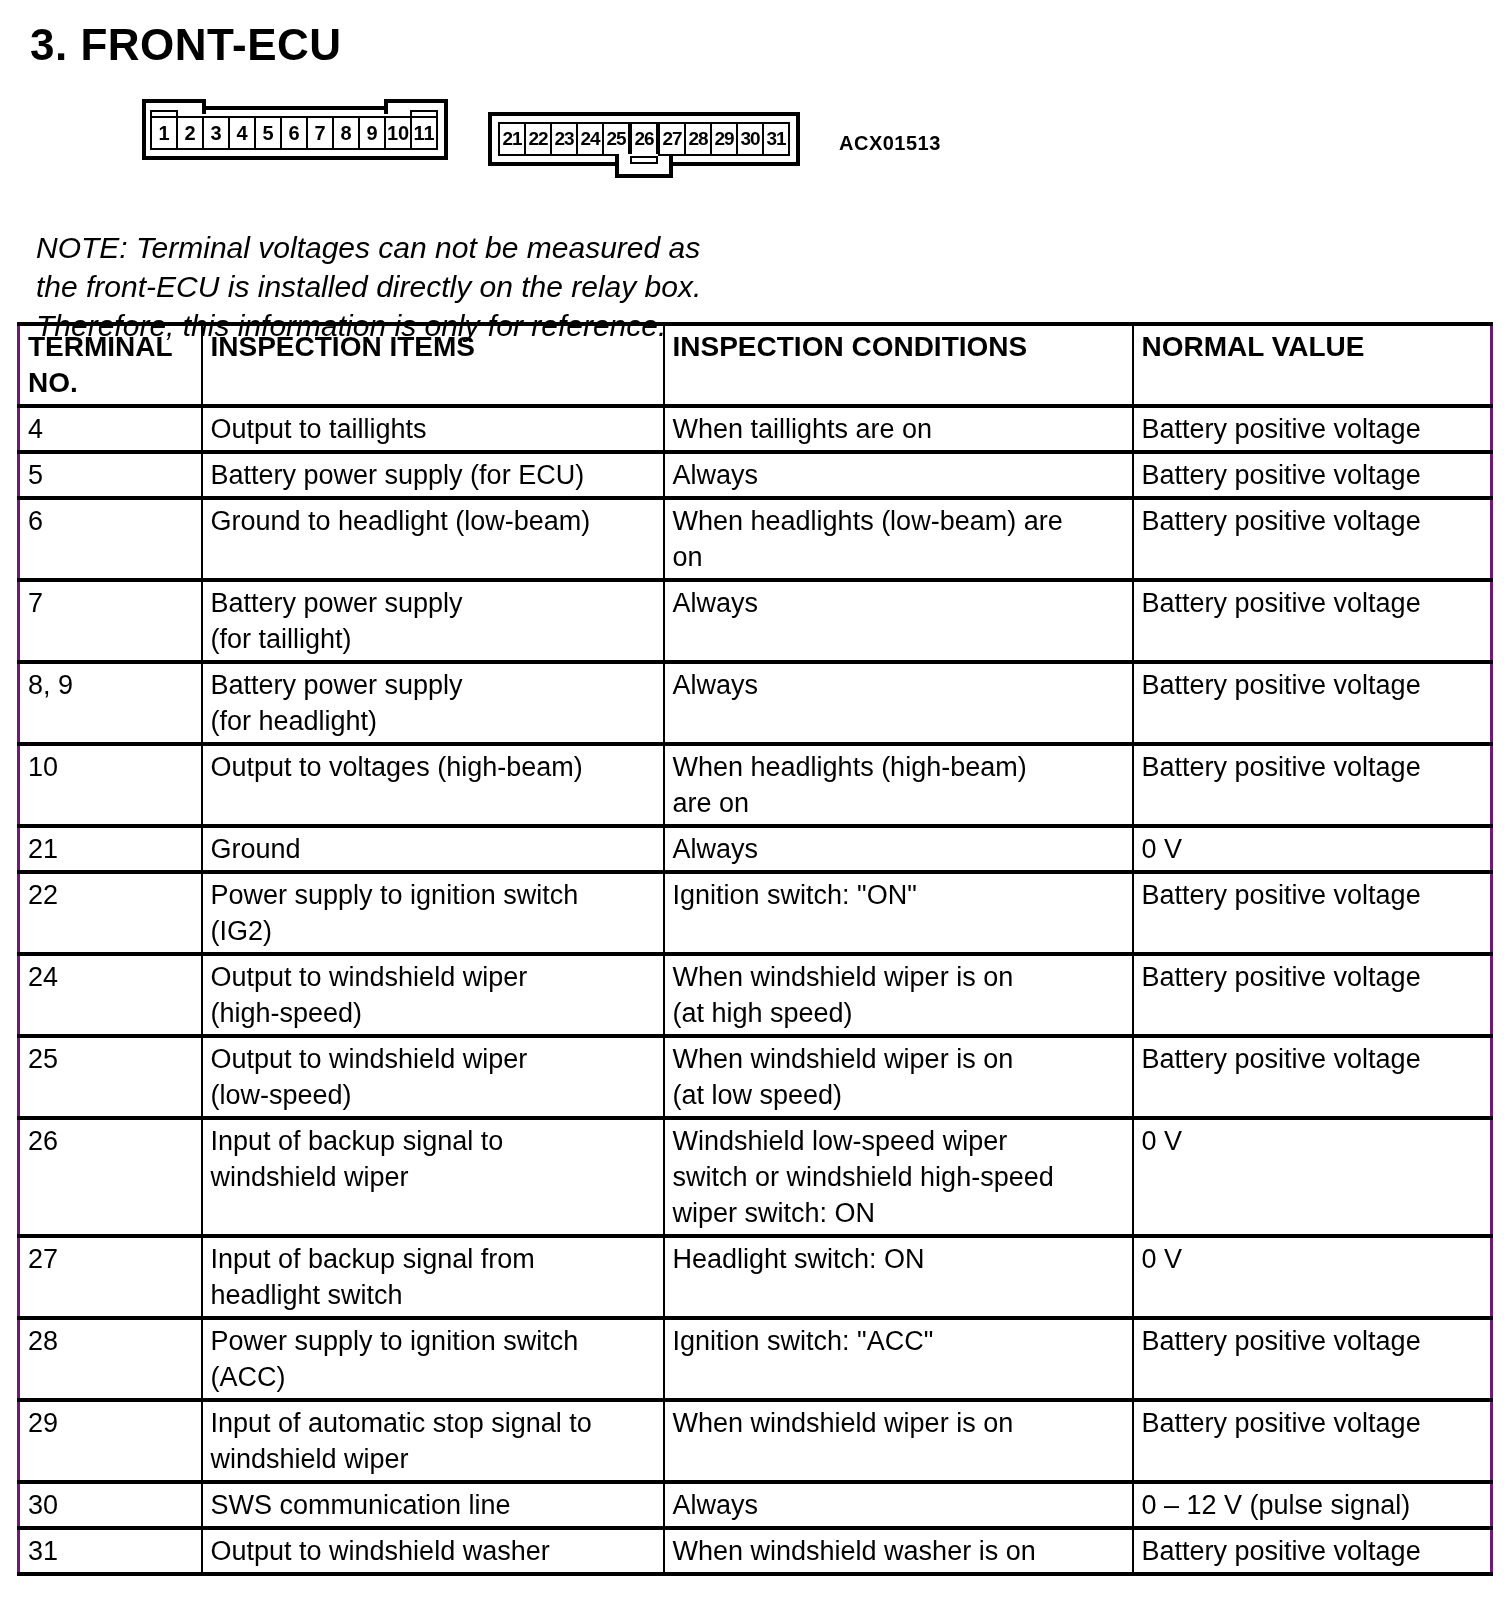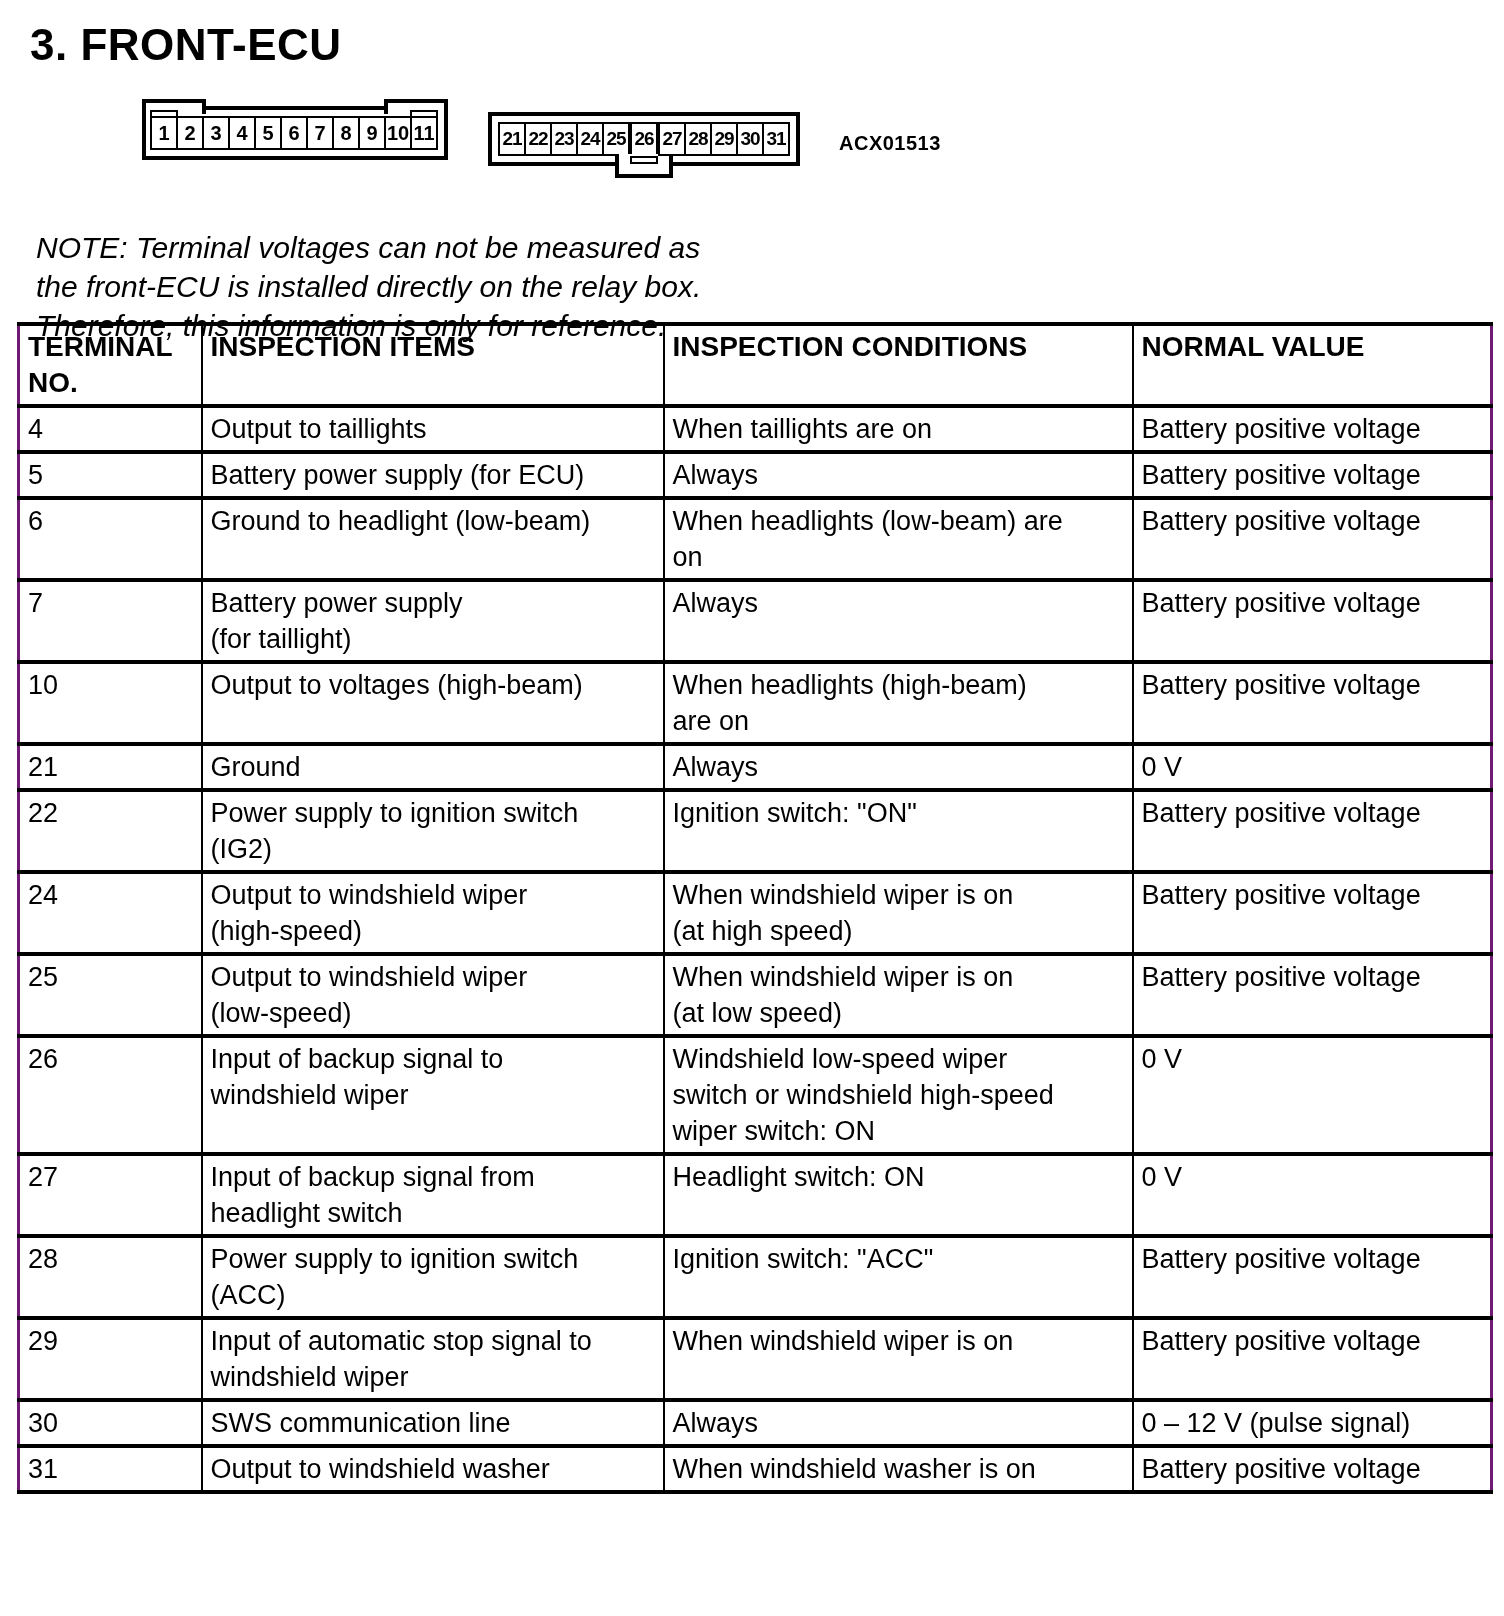--- a/index.html
+++ b/index.html
@@ -174,20 +174,27 @@
           <td>Battery positive voltage</td>
         </tr>
         <tr>
           <td>7</td>
           <td>Battery power supply
 (for taillight)</td>
           <td>Always</td>
           <td>Battery positive voltage</td>
         </tr>
         <tr>
+          <td>8, 9</td>
+          <td>Battery power supply
+(for headlight)</td>
+          <td>Always</td>
+          <td>Battery positive voltage</td>
+        </tr>
+        <tr>
           <td>10</td>
           <td>Output to voltages (high-beam)</td>
           <td>When headlights (high-beam)
 are on</td>
           <td>Battery positive voltage</td>
         </tr>
         <tr>
           <td>21</td>
           <td>Ground</td>
           <td>Always</td>

